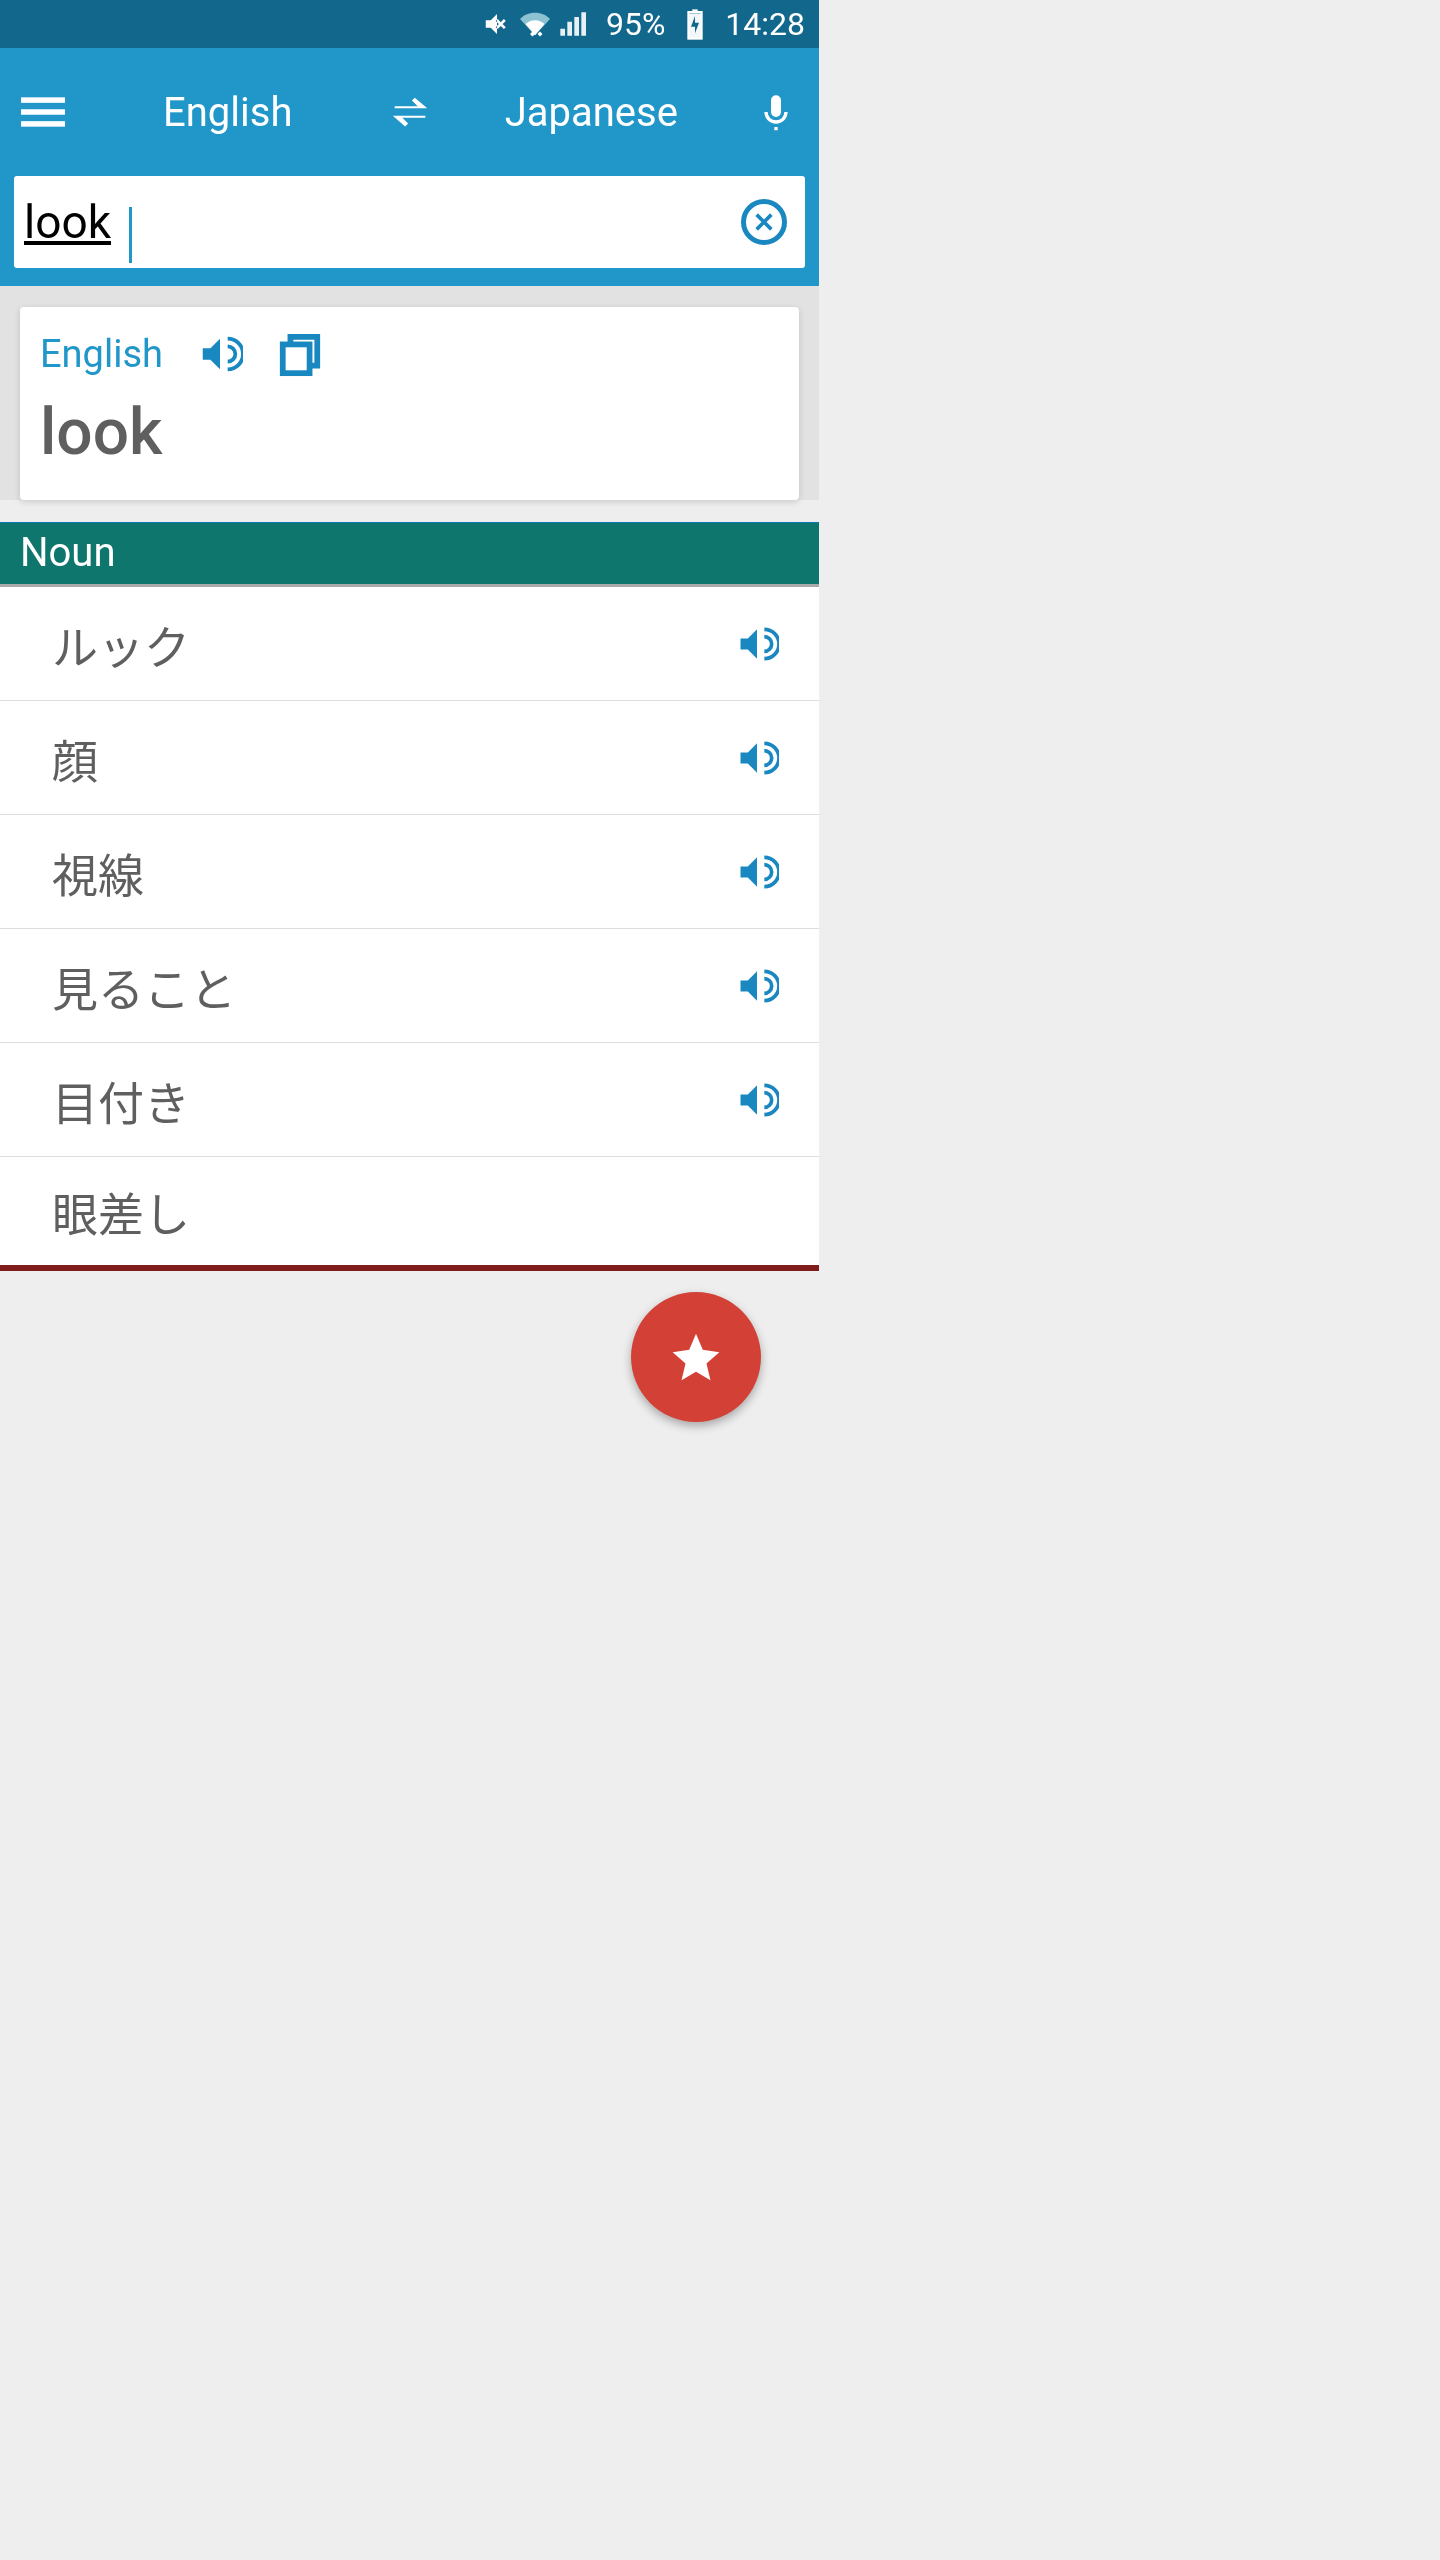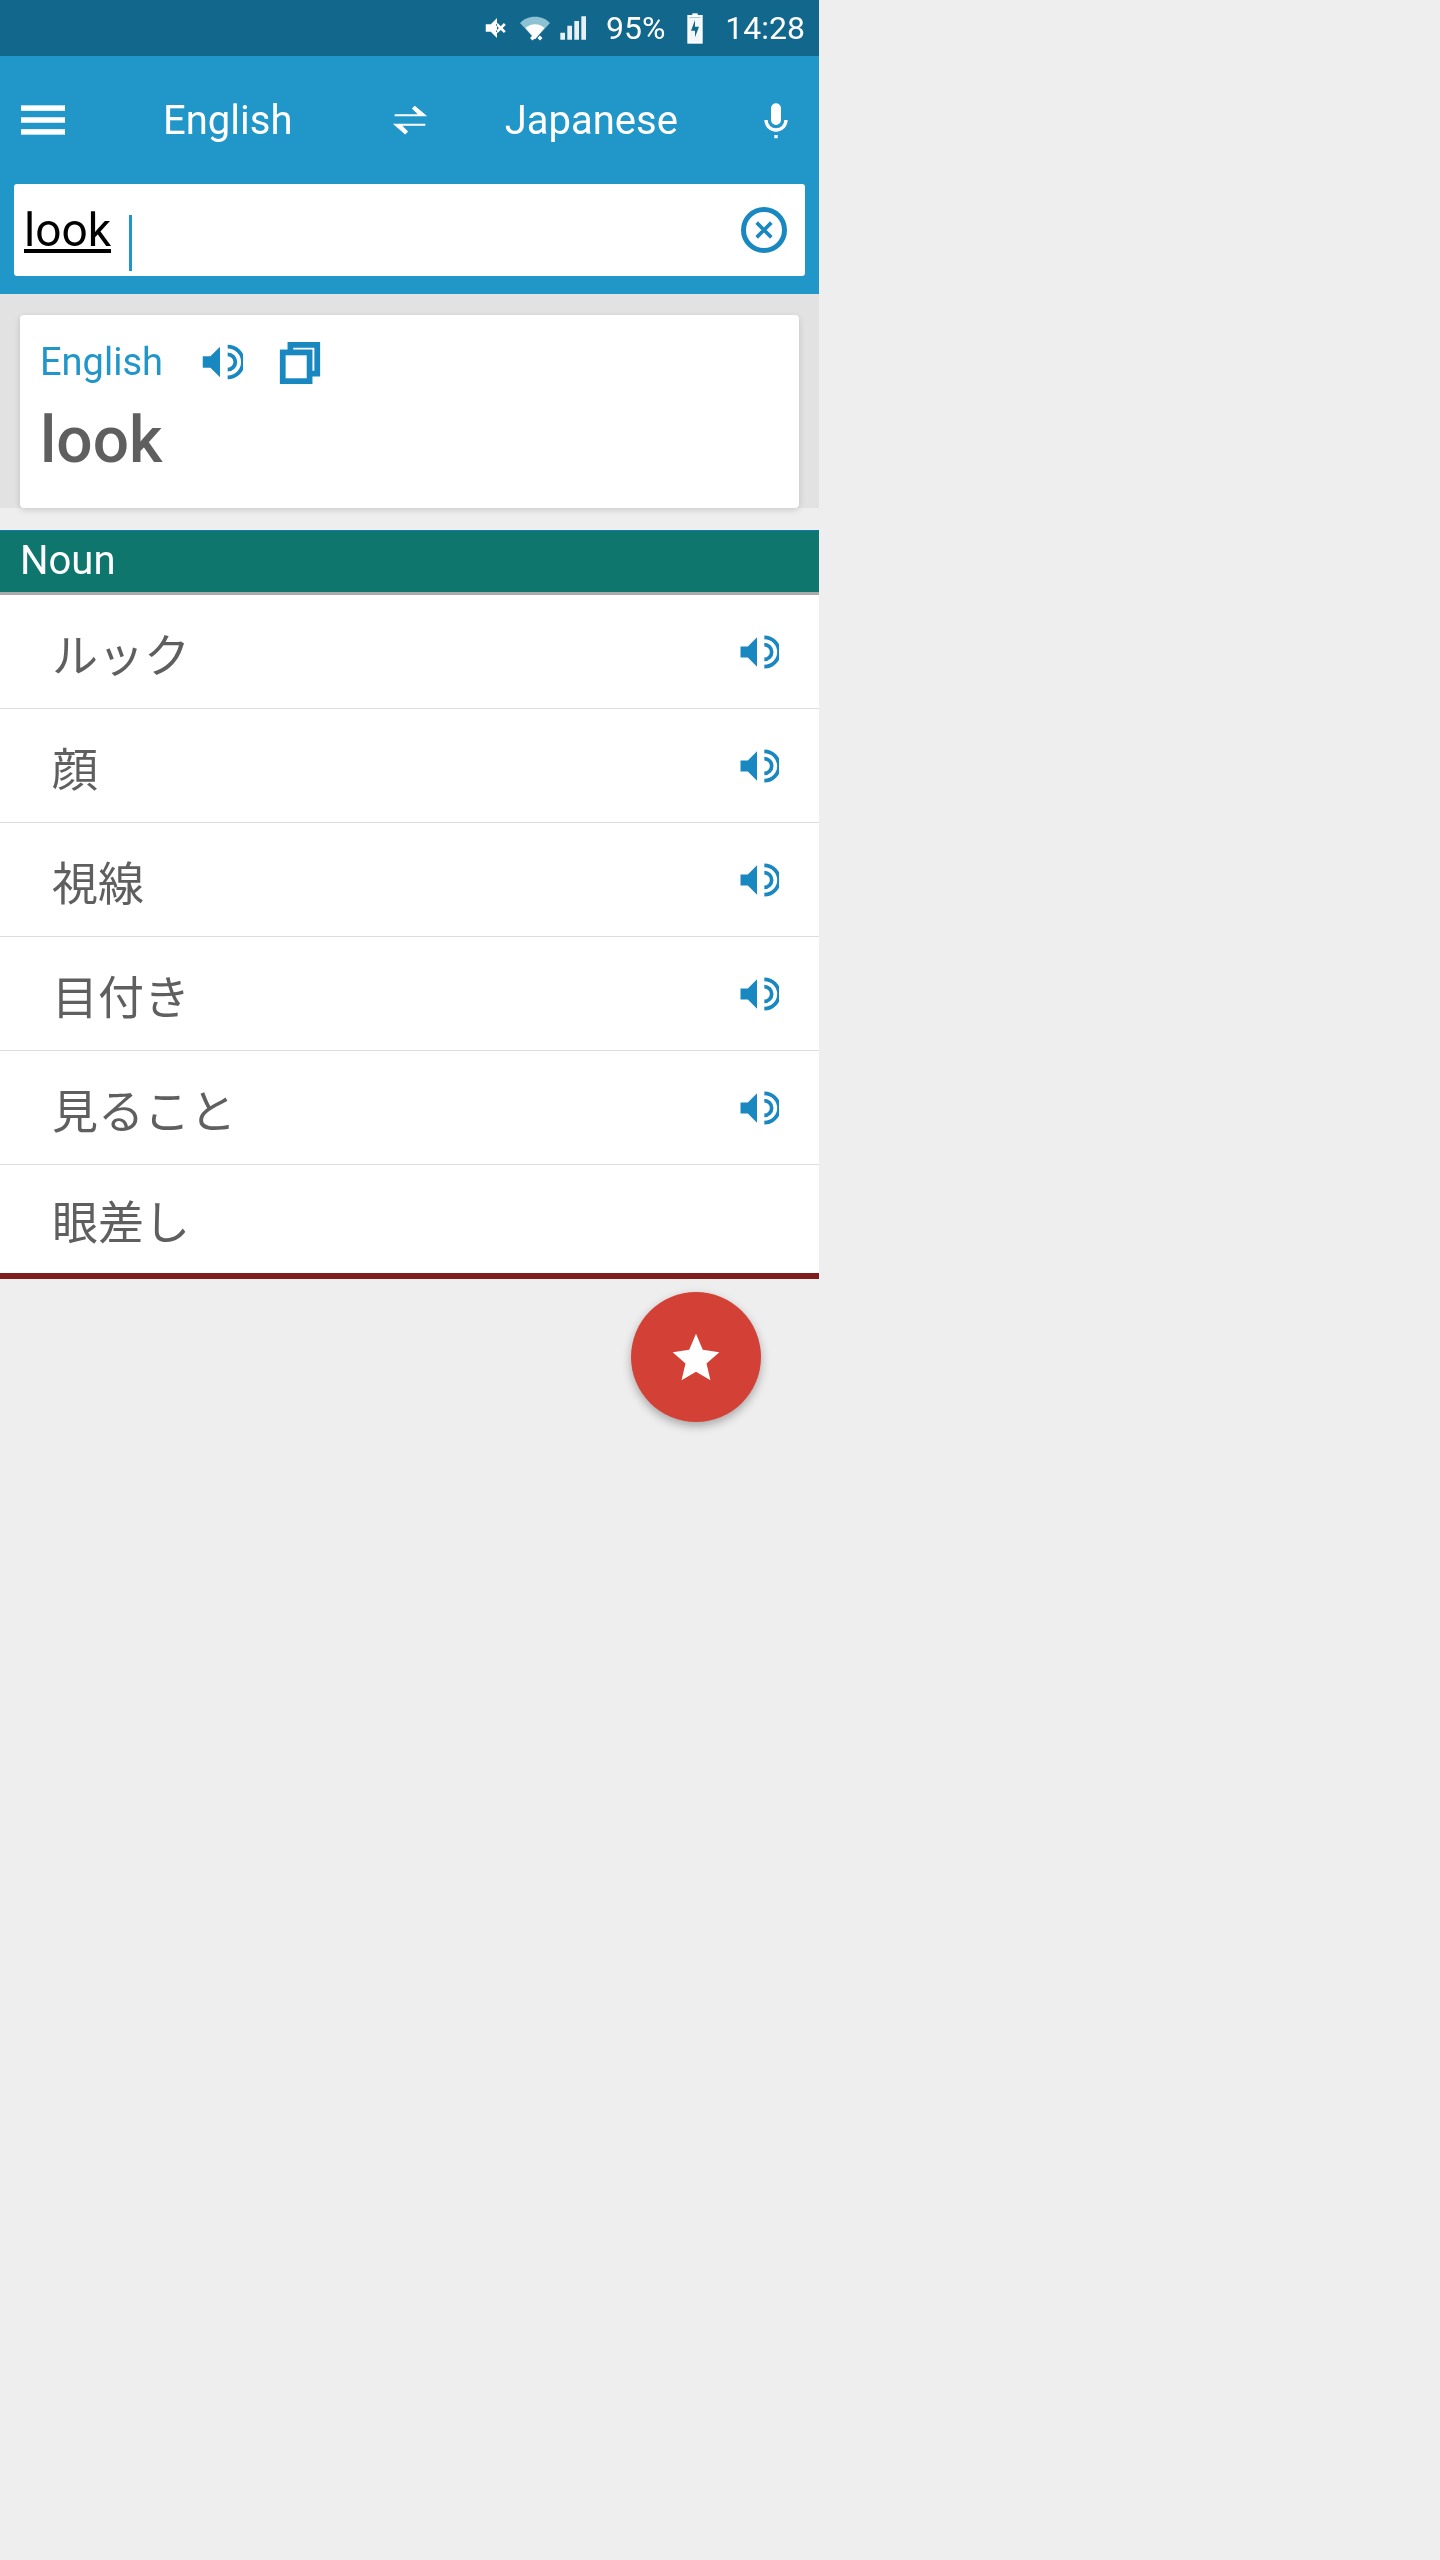--- a/index.html
+++ b/index.html
@@ -1,19 +1,19 @@
 <!DOCTYPE html>
 <html><head>
 <meta charset="utf-8">
 <style>
   * { box-sizing: border-box; margin: 0; padding: 0; }
   html, body { width: 819px; height: 1440px; font-family: Roboto, "Noto Sans CJK JP", "Hiragino Sans", sans-serif; background: #eeeeee; overflow: hidden; }
   
   .status-bar {
-    height: 56px;
+    height: 48px;
     background: #12678d;
     color: #fff;
     display: flex;
     justify-content: flex-end;
     align-items: center;
     padding: 0 14px;
     font-size: 32px;
     gap: 20px;
   }
   .status-bar .icons { display: flex; gap: 8px; align-items: center; }
@@ -239,29 +239,29 @@
   </div>
   <div class="result-row">
     <span class="result-text">視線</span>
     <span class="result-audio">
         <svg width="44" height="44" viewBox="0 0 24 24" fill="#1a88c0">
           <path d="M3 9v6h4l5 5V4L7 9H3zM16 7a5 5 0 010 10V15a3 3 0 000-6zM16 3v2a7 7 0 010 14v2a9 9 0 000-18z"></path>
         </svg>
       </span>
   </div>
   <div class="result-row">
+    <span class="result-text">見ること</span>
+    <span class="result-audio">
+        <svg width="44" height="44" viewBox="0 0 24 24" fill="#1a88c0">
+          <path d="M3 9v6h4l5 5V4L7 9H3zM16 7a5 5 0 010 10V15a3 3 0 000-6zM16 3v2a7 7 0 010 14v2a9 9 0 000-18z"></path>
+        </svg>
+      </span>
+  </div>
+  <div class="result-row">
     <span class="result-text">目付き</span>
-    <span class="result-audio">
-        <svg width="44" height="44" viewBox="0 0 24 24" fill="#1a88c0">
-          <path d="M3 9v6h4l5 5V4L7 9H3zM16 7a5 5 0 010 10V15a3 3 0 000-6zM16 3v2a7 7 0 010 14v2a9 9 0 000-18z"></path>
-        </svg>
-      </span>
-  </div>
-  <div class="result-row">
-    <span class="result-text">見ること</span>
     <span class="result-audio">
         <svg width="44" height="44" viewBox="0 0 24 24" fill="#1a88c0">
           <path d="M3 9v6h4l5 5V4L7 9H3zM16 7a5 5 0 010 10V15a3 3 0 000-6zM16 3v2a7 7 0 010 14v2a9 9 0 000-18z"></path>
         </svg>
       </span>
   </div>
   <div class="result-row" style="border-bottom:6px solid #7f1d1d;">
     <span class="result-text">眼差し</span>
   </div>
 </div>

